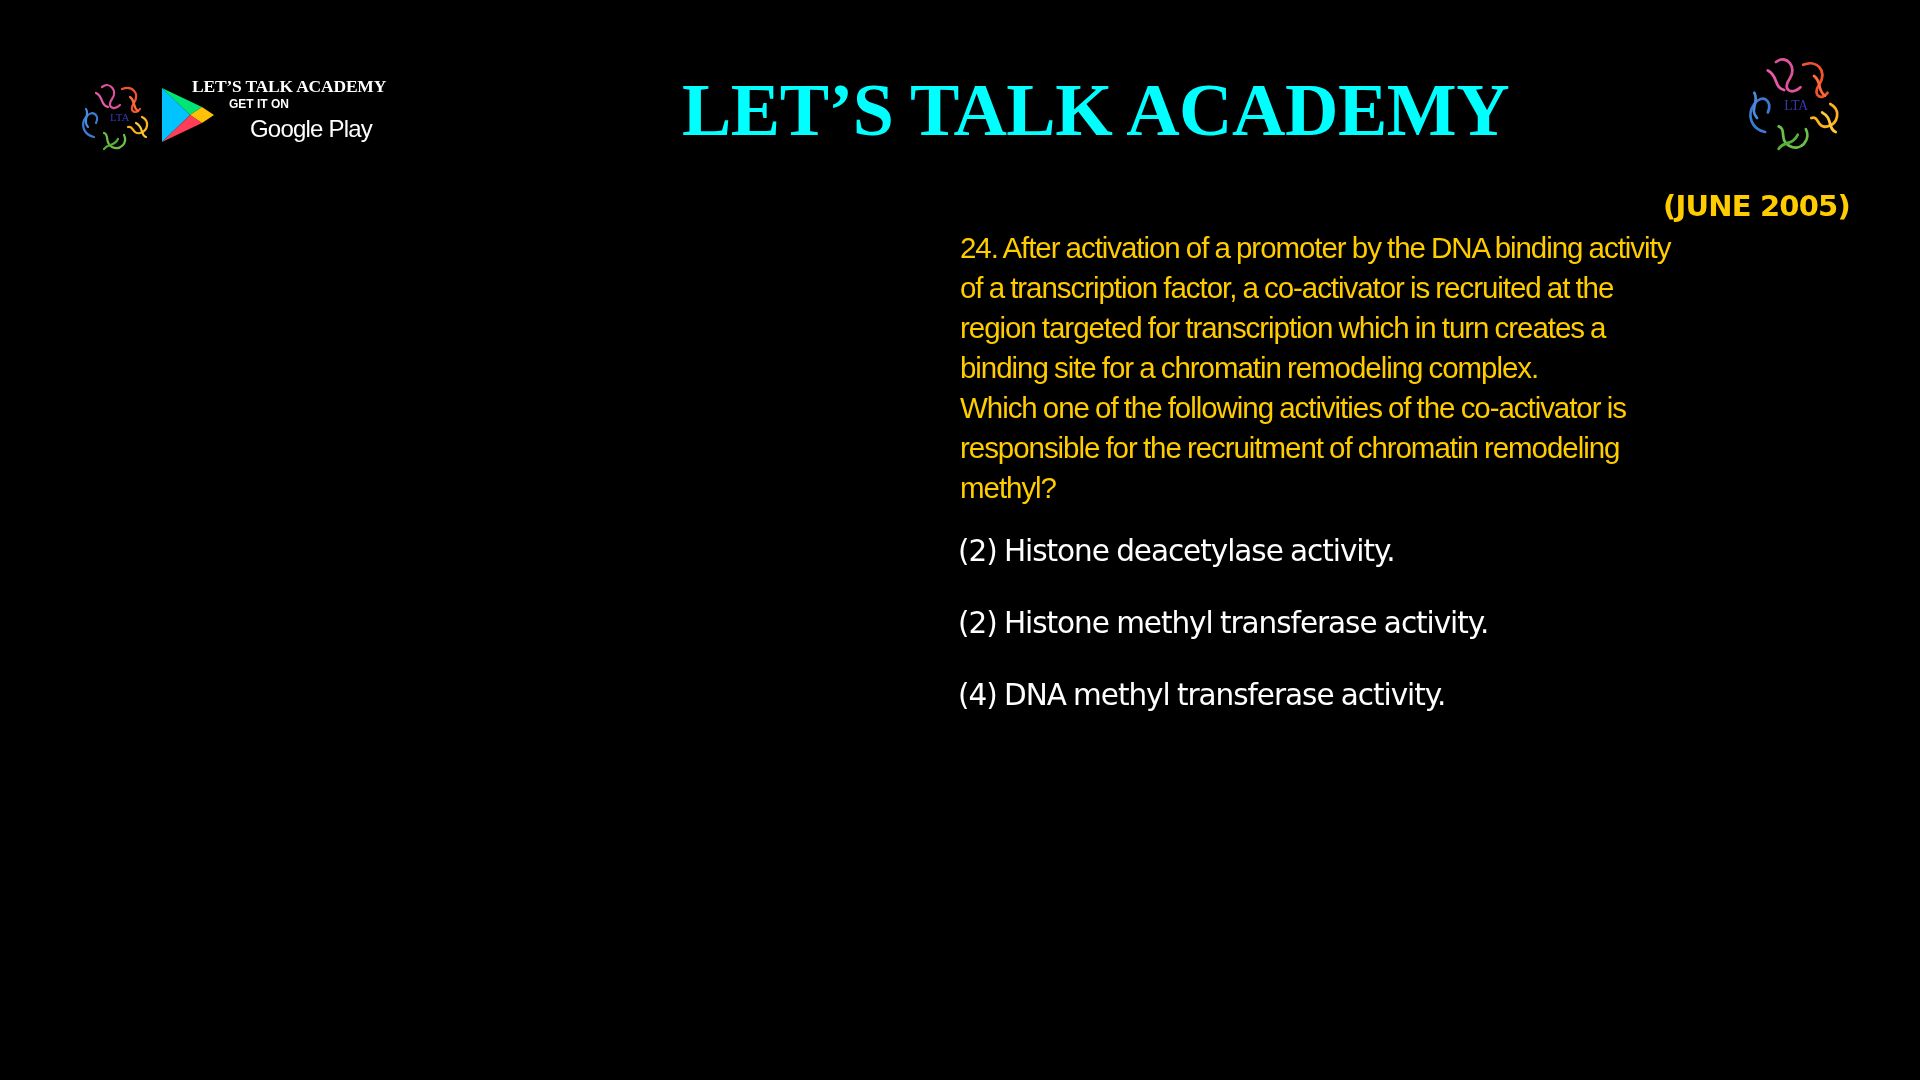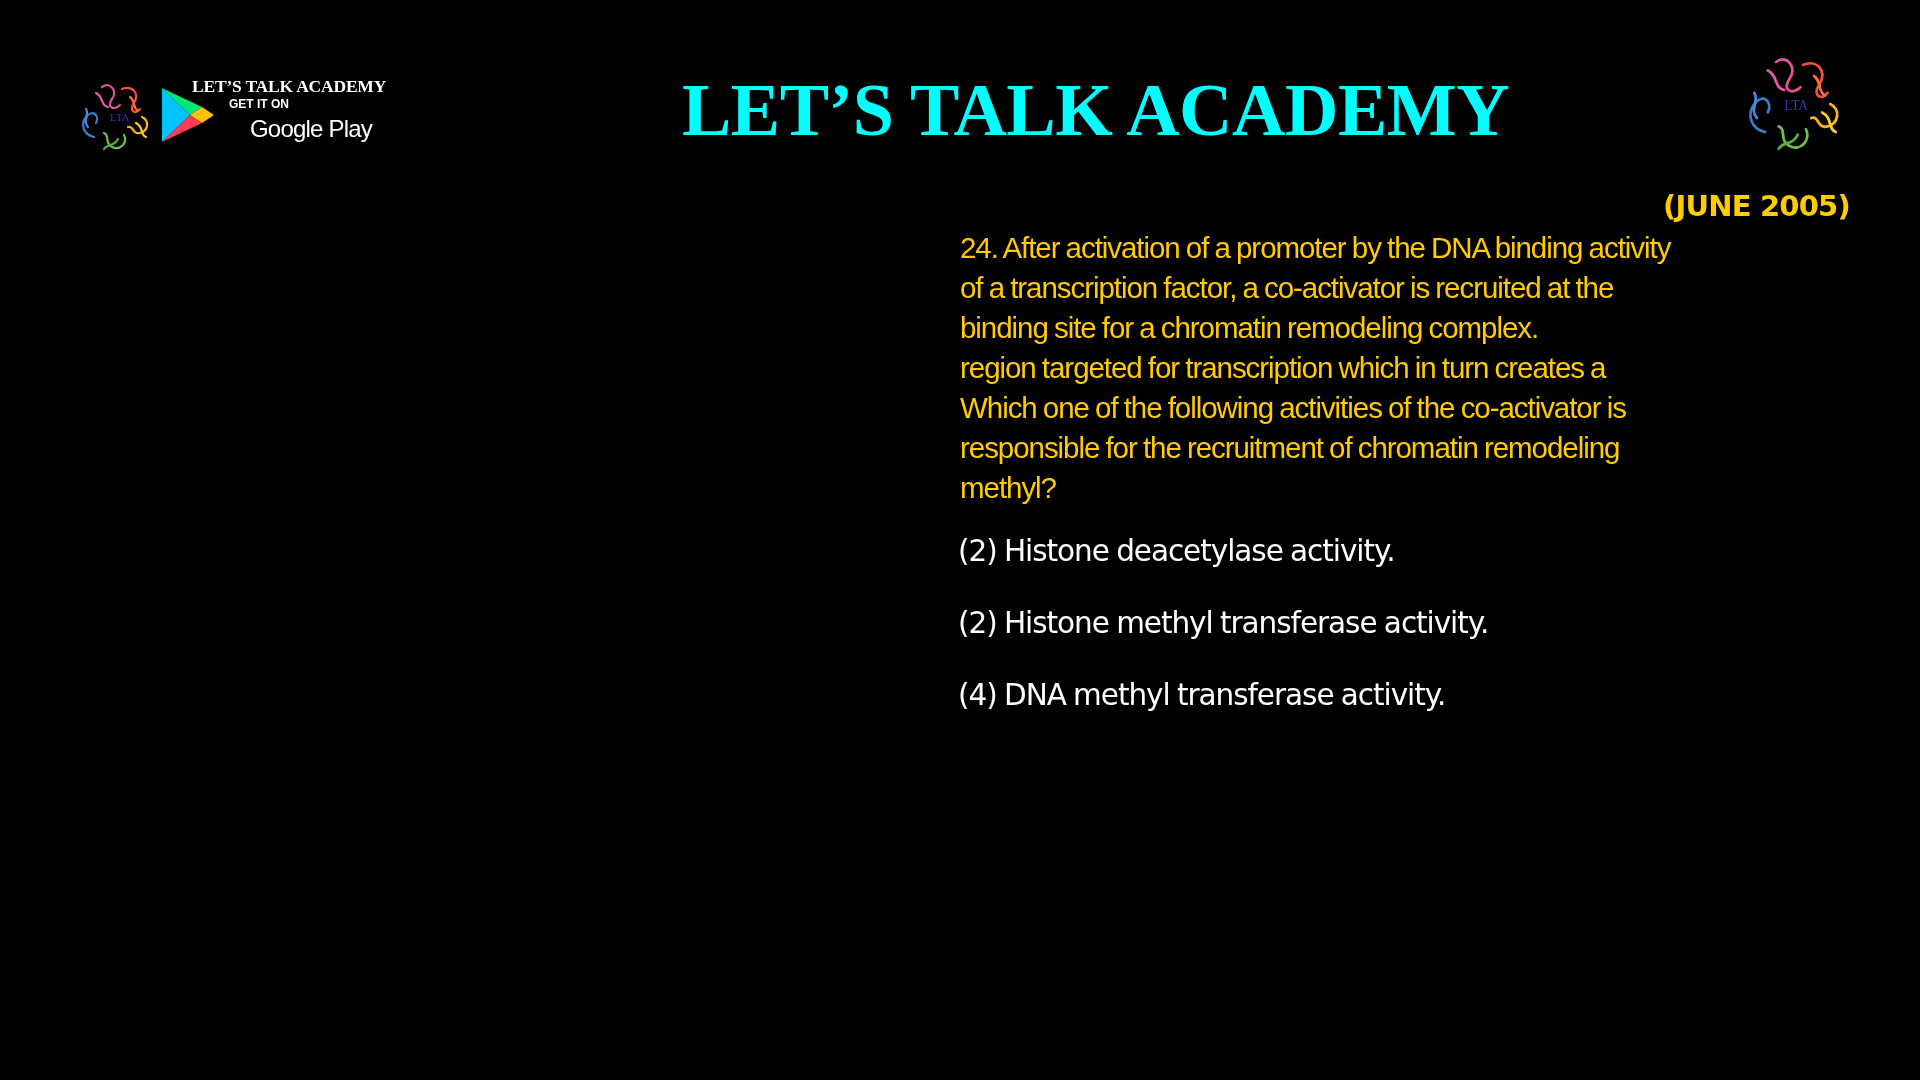--- a/index.html
+++ b/index.html
@@ -111,22 +111,22 @@
     </g>
     <text x="34" y="44" font-family="Liberation Serif, serif" font-size="10" fill="#3A36B0">LTA</text>
   </svg>
 </div>
 
 <div class="abs" id="exam-tag" style="color: rgb(255, 204, 0);">(JUNE 2005)</div>
 
 <div class="abs" id="question" style="color: rgb(255, 204, 0);">
   <span class="line">24. After activation of a promoter by the DNA binding activity</span>
   <span class="line">of a transcription factor, a co-activator is recruited at the</span>
+  <span class="line">region targeted for transcription which in turn creates a</span>
   <span class="line">binding site for a chromatin remodeling complex.</span>
-  <span class="line">region targeted for transcription which in turn creates a</span>
   <span class="line">Which one of the following activities of the co-activator is</span>
   <span class="line">responsible for the recruitment of chromatin remodeling</span>
   <span class="line">methyl?</span>
 </div>
 
 <div class="abs" id="options" style="color: rgb(255, 255, 255);">
   <span class="option">(2) Histone deacetylase activity.</span>
   <span class="option">(2) Histone methyl transferase activity.</span>
   <span class="option">(4) DNA methyl transferase activity.</span>
 </div>

